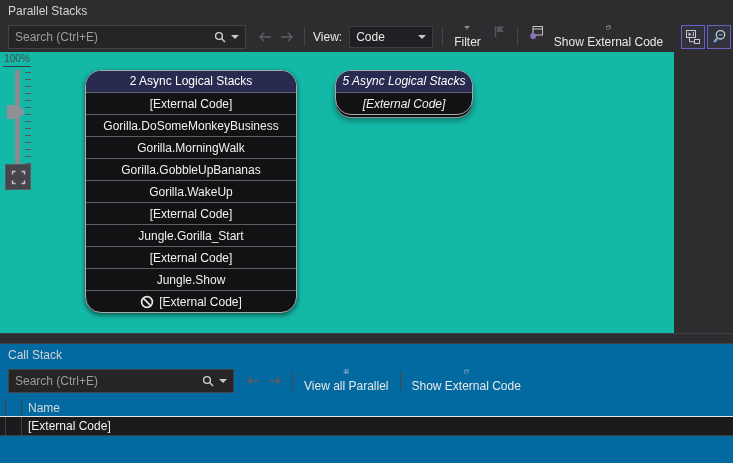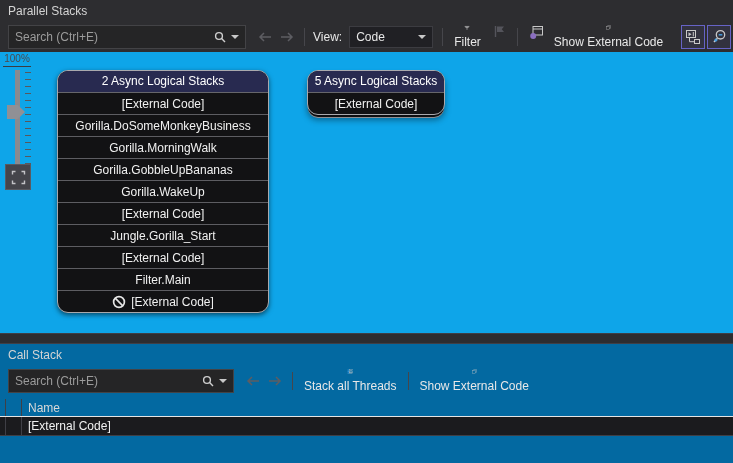--- a/index.html
+++ b/index.html
@@ -19,33 +19,33 @@
 
   .nav-btn{width:22px;height:24px;display:flex;align-items:center;justify-content:center;}
   .tool-sep{width:1px;height:18px;background:#46464b;margin:0 6px;flex:none;}
   .view-label{margin-left:2px;}
   .select{display:flex;align-items:center;justify-content:space-between;width:84px;height:22px;background:#202024;border:1px solid #3c3c41;padding:0 6px;margin-left:7px;box-sizing:border-box;}
   .tool-btn{display:flex;align-items:center;gap:5px;padding:0 5px;height:24px;flex-direction:column;}
   .right-group{position:absolute;right:2px;top:3px;display:flex;}
   .toggle-btn{width:24px;height:24px;border:1px solid var(--toggle-border);background:#32323f;display:flex;align-items:center;justify-content:center;margin-left:2px;box-sizing:border-box;}
 
   
-  .canvas{position:absolute;left:0;top:52px;width:733px;height:281px;background:#0ea5e9;}
+  .canvas{position:absolute;left:0;top:52px;width:674px;height:281px;background:#14b8a6;}
   .zoom-level{position:absolute;left:3px;top:1px;width:28px;text-align:center;color:#4a4a4f;font-size:10px;border-bottom:1px solid #3c3c40;padding-bottom:2px;}
   .slider-track{position:absolute;left:15px;top:18px;width:5px;height:94px;background:#8a8a8f;}
   .slider-ticks{position:absolute;left:25px;top:20px;width:6px;height:92px;
                 background:repeating-linear-gradient(to bottom,#58585d 0,#58585d 1px,transparent 1px,transparent 7px);}
   .slider-thumb{position:absolute;left:7px;top:53px;width:18px;height:14px;background:#909095;
                 clip-path:polygon(0 0,60% 0,100% 50%,60% 100%,0 100%);}
   .fit-btn{position:absolute;left:5px;top:112px;width:26px;height:26px;background:#45454b;border:1px solid #5a5a60;
            display:flex;align-items:center;justify-content:center;box-sizing:border-box;}
 
-  .stackbox{position:absolute;background:#121214;border:1px solid #a9a9ad;border-radius:11px;overflow:hidden;
-            box-shadow:0 2px 5px rgba(0,0,0,.55);}
-  .stackbox.stacked{box-shadow:0 3px 0 -1px #0e0e10,0 4px 0 -1px #8f8f93,0 5px 6px rgba(0,0,0,.4);}
+  .stackbox{position:absolute;background:#121214;border:1px solid #a9a9ad;border-radius:16px;overflow:hidden;
+            box-shadow:0 2px 5px rgba(0,0,0,.55);margin-left:28px;}
+  .stackbox.stacked{box-shadow:0 3px 0 -1px #0e0e10,0 4px 0 -1px #8f8f93,0 5px 6px rgba(0,0,0,.4);font-style:italic;}
   .stack-header{height:21px;line-height:21px;text-align:center;background:var(--stack-header-bg);color:#ffffff;border-bottom:1px solid #66666b;}
   .frame{height:21px;border-bottom:1px solid #5d5d62;display:flex;align-items:center;justify-content:center;gap:5px;color:#f1f1f1;}
   .frame:last-child{border-bottom:none;}
   .no-entry{width:14px;height:14px;flex:none;}
   #stack0{left:57px;top:18px;width:210px;}
   #stack1{left:307px;top:18px;width:136px;}
 
   
   .splitter{position:absolute;left:0;top:334px;width:733px;height:9px;background:#2d2d30;}
 
@@ -182,21 +182,21 @@
             <div class="frame">
               <span>[External Code]</span>
             </div>
             <div class="frame">
               <span>Jungle.Gorilla_Start</span>
             </div>
             <div class="frame">
               <span>[External Code]</span>
             </div>
             <div class="frame">
-              <span>Filter.Main</span>
+              <span>Jungle.Show</span>
             </div>
             <div class="frame">
               <svg class="no-entry" viewBox="0 0 14 14">
                 <circle cx="7" cy="7" r="5.4" fill="none" stroke="#e6e6e6" stroke-width="1.7"></circle>
                 <line x1="3.2" y1="3.2" x2="10.8" y2="10.8" stroke="#e6e6e6" stroke-width="1.7"></line>
               </svg>
               <span>[External Code]</span>
             </div>
           </div>
       </div>
@@ -243,21 +243,21 @@
       <div class="tool-sep"></div>
       <div class="tool-btn">
         <svg width="16" height="14" viewBox="0 0 16 14">
           <rect x="1.5" y="1.5" width="3" height="3" fill="var(--accent-blue)"></rect>
           <rect x="1.5" y="5.8" width="3" height="3" fill="var(--accent-blue)"></rect>
           <rect x="1.5" y="10" width="3" height="3" fill="var(--accent-blue)"></rect>
           <rect x="6.5" y="1.5" width="8" height="3" fill="none" stroke="#c8c8c8"></rect>
           <rect x="6.5" y="5.8" width="8" height="3" fill="none" stroke="#c8c8c8"></rect>
           <rect x="6.5" y="10" width="8" height="3" fill="none" stroke="#c8c8c8"></rect>
         </svg>
-        <span>Stack all Threads</span>
+        <span>View all Parallel</span>
       </div>
 
       <div class="tool-sep"></div>
       <div class="tool-btn">
         <svg width="15" height="15" viewBox="0 0 15 15">
           <rect x="1.5" y="5" width="8.5" height="8.5" fill="none" stroke="#c8c8c8"></rect>
           <path d="M5 5 v-3.5 h8.5 v8.5 h-3.5" fill="none" stroke="#c8c8c8"></path>
         </svg>
         <span>Show External Code</span>
       </div>

